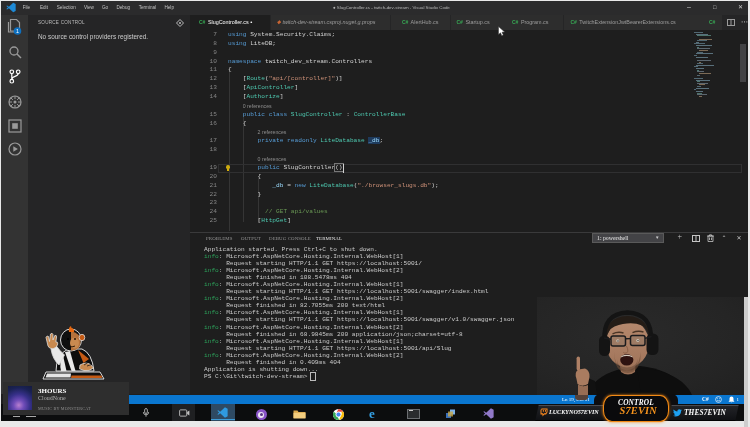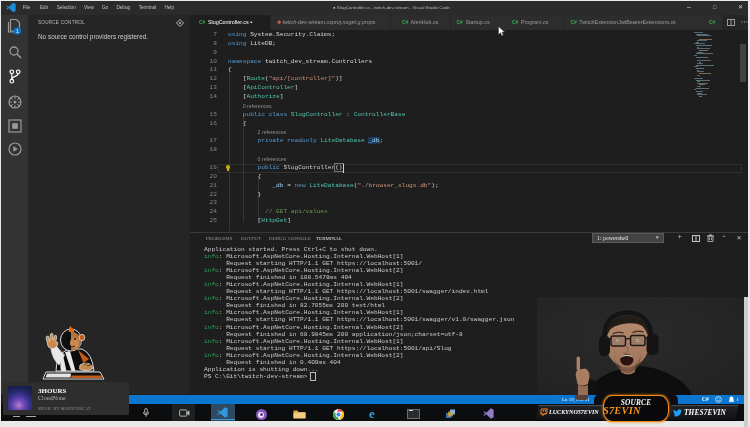--- a/index.html
+++ b/index.html
@@ -393,22 +393,22 @@
     </svg>
 <div class="badge" style="left:549px;top:408.5px;font-size:6.1px;letter-spacing:0px">LUCKYNO57EVIN</div>
 
 <div class="abs" style="left:670px;top:404.5px;width:67px;height:15.5px;background:linear-gradient(180deg,#222327,#101114);transform:skewX(-12deg);border-top:0.6px solid #4a4b50;border-bottom:1px solid #000"></div>
 <svg class="abs" style="left:673px;top:408.5px" width="9" height="8" viewBox="0 0 24 20">
       <path d="M24 2.3c-.9.4-1.8.7-2.8.8 1-.6 1.8-1.6 2.2-2.7-1 .6-2 1-3.1 1.2C19.4.6 18.1 0 16.7 0c-2.7 0-4.9 2.2-4.9 4.9 0 .4 0 .8.1 1.1C7.8 5.8 4.1 3.8 1.7.8 1.2 1.6 1 2.4 1 3.3c0 1.7.9 3.2 2.2 4.1-.8 0-1.6-.2-2.2-.6v.1c0 2.4 1.7 4.4 3.9 4.8-.4.1-.8.2-1.3.2-.3 0-.6 0-.9-.1.6 2 2.4 3.4 4.6 3.4-1.7 1.3-3.8 2.1-6.1 2.1-.4 0-.8 0-1.2-.1 2.2 1.4 4.8 2.2 7.5 2.2 9.1 0 14-7.5 14-14v-.6c1-.7 1.8-1.6 2.5-2.5z" fill="#1da1f2"></path>
     </svg>
 <div class="badge" style="left:684px;top:407.5px;font-size:7.4px;letter-spacing:.1px">THES7EVIN</div>
 
 <div class="abs" style="left:603px;top:394.5px;width:66px;height:27.5px;background:#0a0a0c;border:1.6px solid #f28a15;border-radius:9px/11px;box-shadow:0 0 3px #f28a15"></div>
-<div class="badge" style="left:603px;top:397.5px;width:66px;text-align:center;font-size:7.3px;letter-spacing:.2px">SOURCE</div>
-<div class="badge" style="left:603px;top:405px;width:54px;text-align:left;font-size:10.4px;color:#f7941d;letter-spacing:.2px">S7EVIN</div>
+<div class="badge" style="left:603px;top:397.5px;width:66px;text-align:center;font-size:7.3px;letter-spacing:.2px">CONTROL</div>
+<div class="badge" style="left:603px;top:405px;width:54px;text-align:right;font-size:10.4px;color:#f7941d;letter-spacing:.2px">S7EVIN</div>
 
 <svg class="abs" style="left:498px;top:26px" width="8" height="11" viewBox="0 0 8 11">
       <path d="M0.5 0.5 L0.5 8.5 L2.5 6.8 L3.8 9.8 L5.3 9.1 L4 6.2 L6.7 6 Z" fill="#fff" stroke="#333" stroke-width="0.5"></path>
     </svg>
 </div>
 
 <div class="abs" style="left:0;top:0;width:1.3px;height:427px;background:#e9e9e9;z-index:50"></div>
 <div class="abs" style="left:0;top:0;width:750px;height:0.9px;background:#e9e9e9;z-index:50"></div>
 <div class="abs" style="left:748.2px;top:0;width:1.8px;height:427px;background:#e9e9e9;z-index:50"></div>
 

